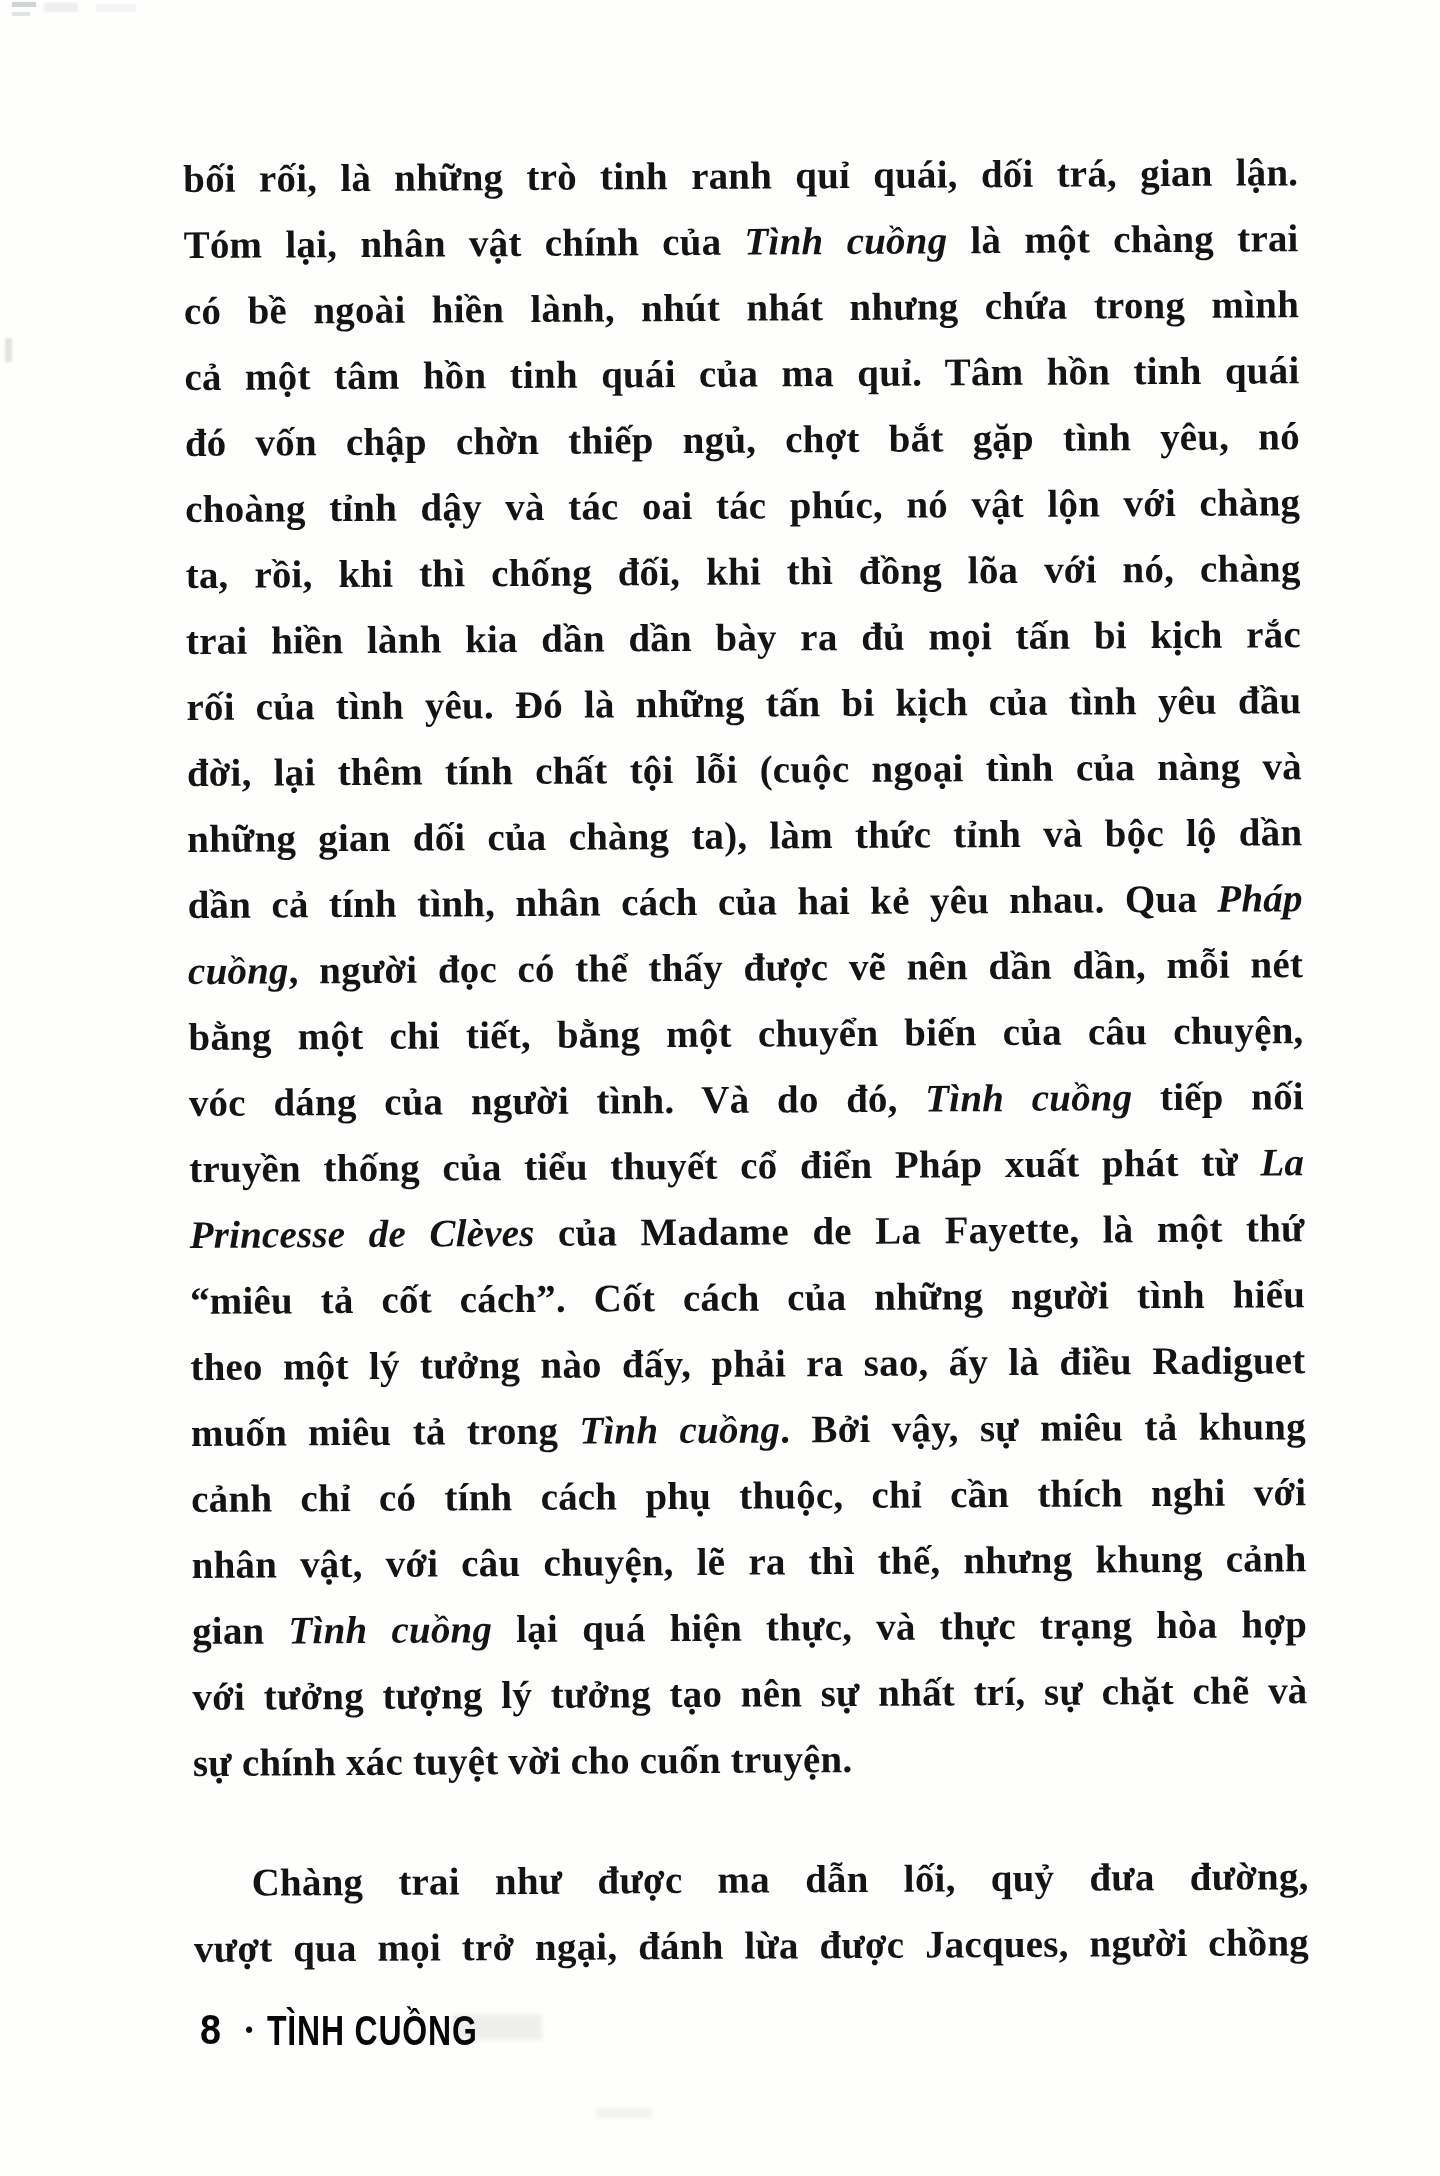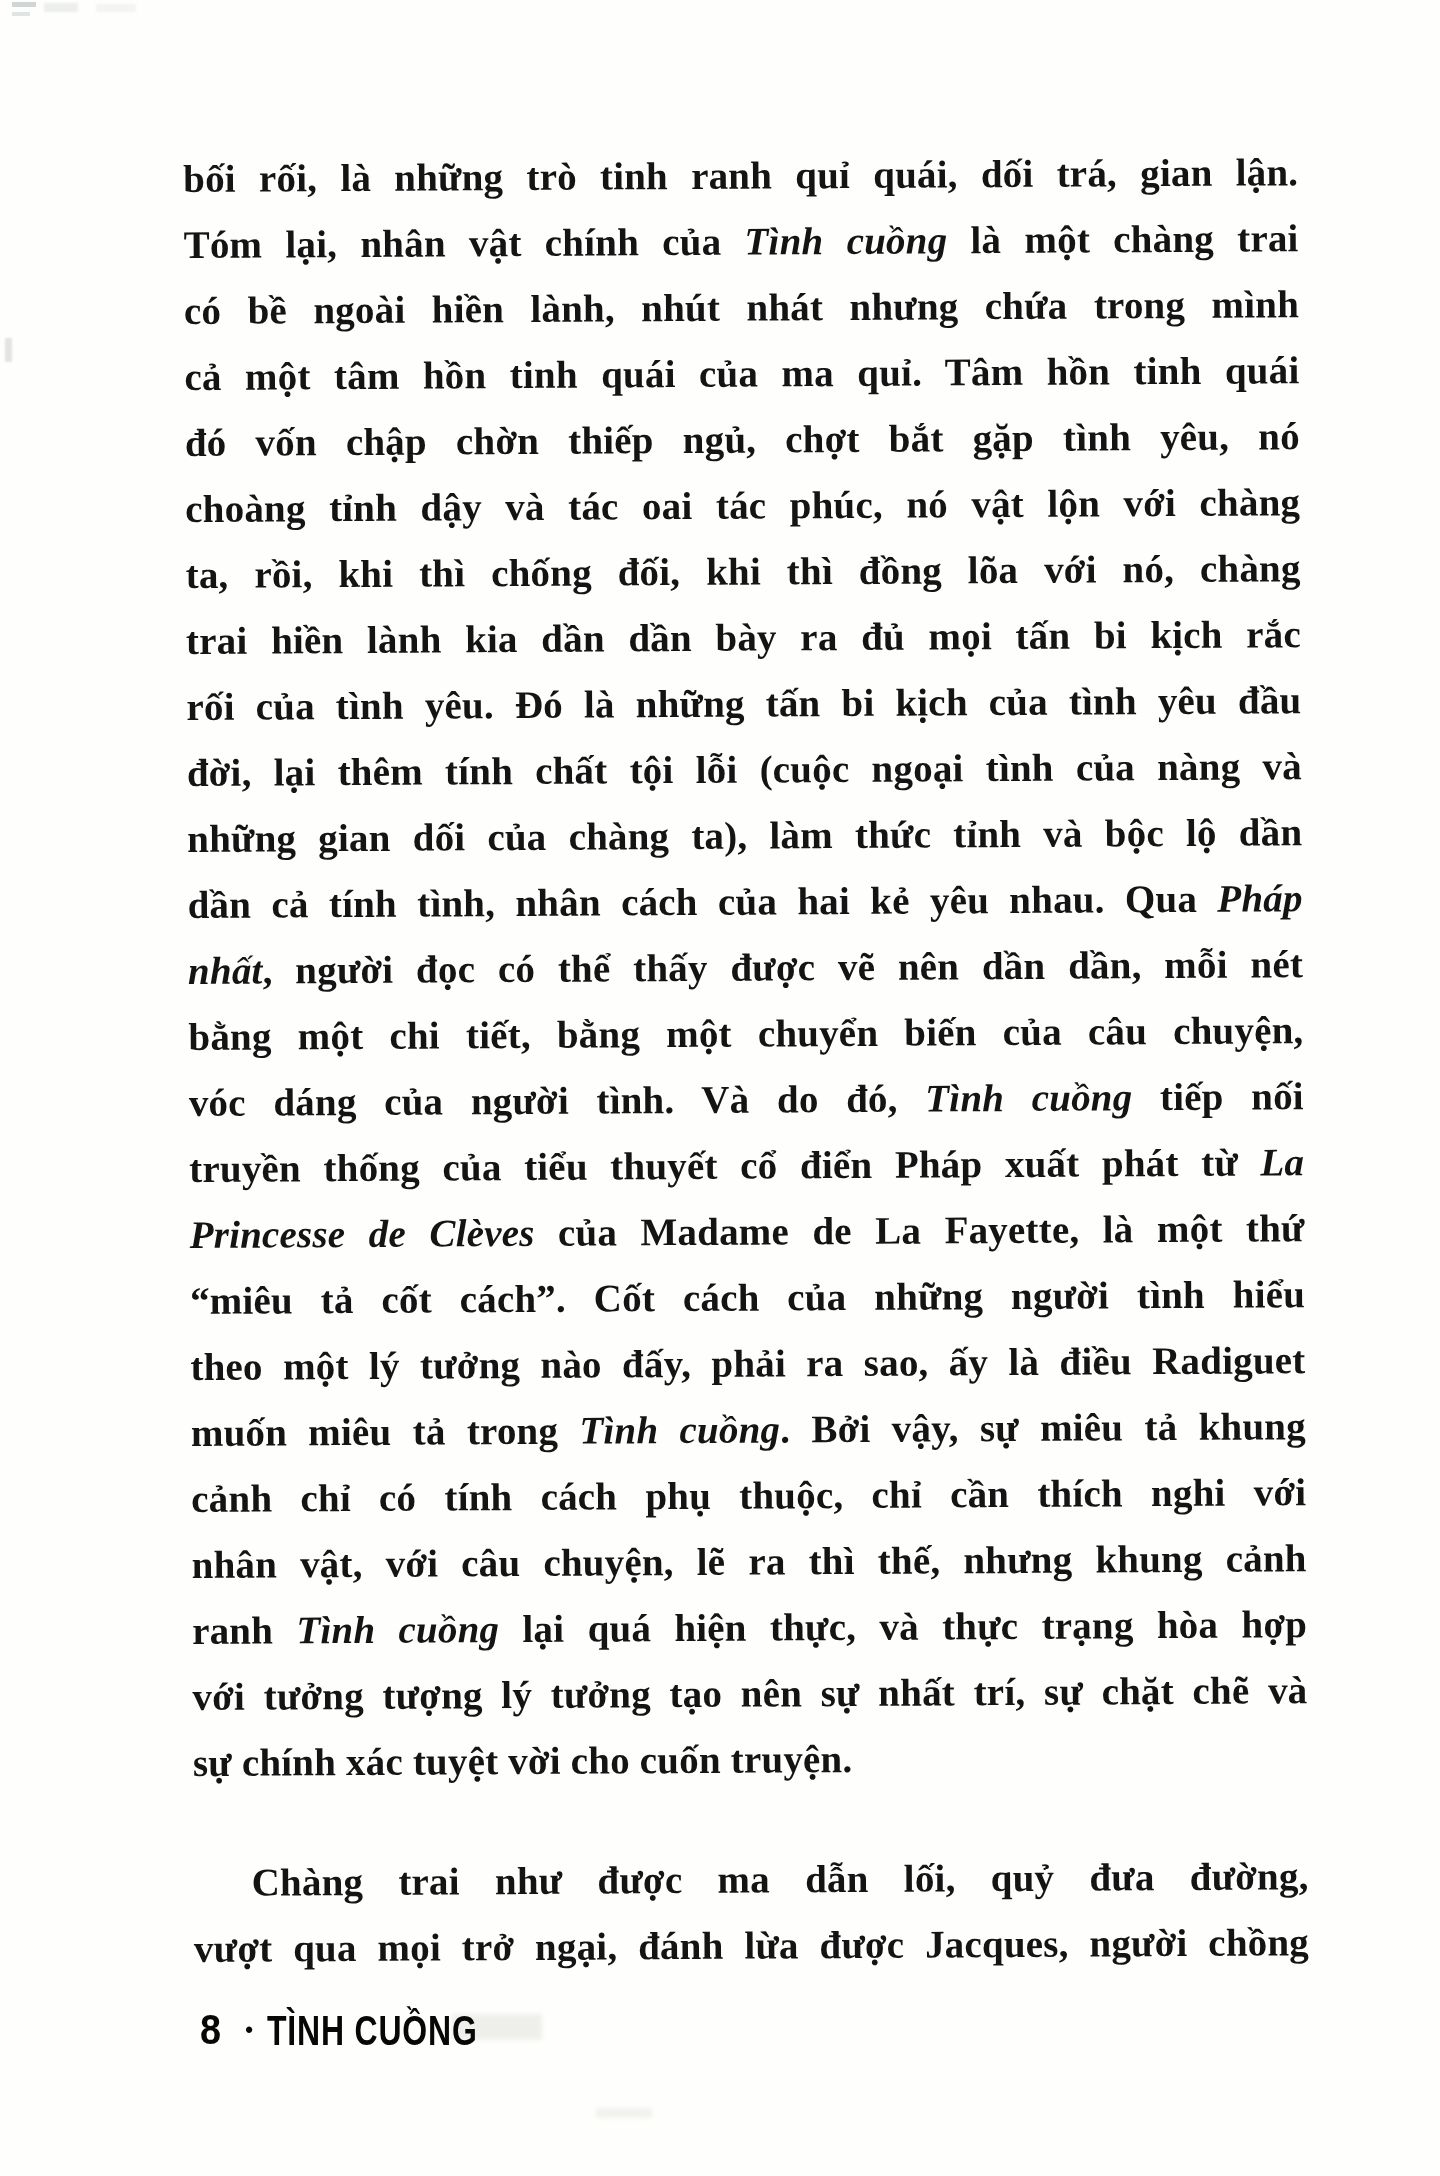--- a/index.html
+++ b/index.html
@@ -106,31 +106,31 @@
       <div class="line"><span>có bề ngoài hiền lành, nhút nhát nhưng chứa trong mình</span></div>
       <div class="line"><span>cả một tâm hồn tinh quái của ma quỉ. Tâm hồn tinh quái</span></div>
       <div class="line"><span>đó vốn chập chờn thiếp ngủ, chợt bắt gặp tình yêu, nó</span></div>
       <div class="line"><span>choàng tỉnh dậy và tác oai tác phúc, nó vật lộn với chàng</span></div>
       <div class="line"><span>ta, rồi, khi thì chống đối, khi thì đồng lõa với nó, chàng</span></div>
       <div class="line"><span>trai hiền lành kia dần dần bày ra đủ mọi tấn bi kịch rắc</span></div>
       <div class="line"><span>rối của tình yêu. Đó là những tấn bi kịch của tình yêu đầu</span></div>
       <div class="line"><span>đời, lại thêm tính chất tội lỗi (cuộc ngoại tình của nàng và</span></div>
       <div class="line"><span>những gian dối của chàng ta), làm thức tỉnh và bộc lộ dần</span></div>
       <div class="line"><span>dần cả tính tình, nhân cách của hai kẻ yêu nhau. Qua </span><i>Pháp</i></div>
-      <div class="line"><i>nhất</i><span>, người đọc có thể thấy được vẽ nên dần dần, mỗi nét</span></div>
+      <div class="line"><i>cuồng</i><span>, người đọc có thể thấy được vẽ nên dần dần, mỗi nét</span></div>
       <div class="line"><span>bằng một chi tiết, bằng một chuyển biến của câu chuyện,</span></div>
       <div class="line"><span>vóc dáng của người tình. Và do đó, </span><i>Tình cuồng</i><span> tiếp nối</span></div>
       <div class="line"><span>truyền thống của tiểu thuyết cổ điển Pháp xuất phát từ </span><i>La</i></div>
       <div class="line"><i>Princesse de Clèves</i><span> của Madame de La Fayette, là một thứ</span></div>
       <div class="line"><span>“miêu tả cốt cách”. Cốt cách của những người tình hiểu</span></div>
       <div class="line"><span>theo một lý tưởng nào đấy, phải ra sao, ấy là điều Radiguet</span></div>
       <div class="line"><span>muốn miêu tả trong </span><i>Tình cuồng</i><span>. Bởi vậy, sự miêu tả khung</span></div>
       <div class="line"><span>cảnh chỉ có tính cách phụ thuộc, chỉ cần thích nghi với</span></div>
       <div class="line"><span>nhân vật, với câu chuyện, lẽ ra thì thế, nhưng khung cảnh</span></div>
-      <div class="line"><span>ranh </span><i>Tình cuồng</i><span> lại quá hiện thực, và thực trạng hòa hợp</span></div>
+      <div class="line"><span>gian </span><i>Tình cuồng</i><span> lại quá hiện thực, và thực trạng hòa hợp</span></div>
       <div class="line"><span>với tưởng tượng lý tưởng tạo nên sự nhất trí, sự chặt chẽ và</span></div>
       <div class="line left"><span>sự chính xác tuyệt vời cho cuốn truyện.</span></div>
       <div class="line para-start"><span>Chàng trai như được ma dẫn lối, quỷ đưa đường,</span></div>
       <div class="line"><span>vượt qua mọi trở ngại, đánh lừa được Jacques, người chồng</span></div>
     </div>
 
   <div class="footer">
     <span class="page-number">8</span>
     <span class="footer-bullet">•</span>
     <span class="running-title">TÌNH CUỒNG</span>

